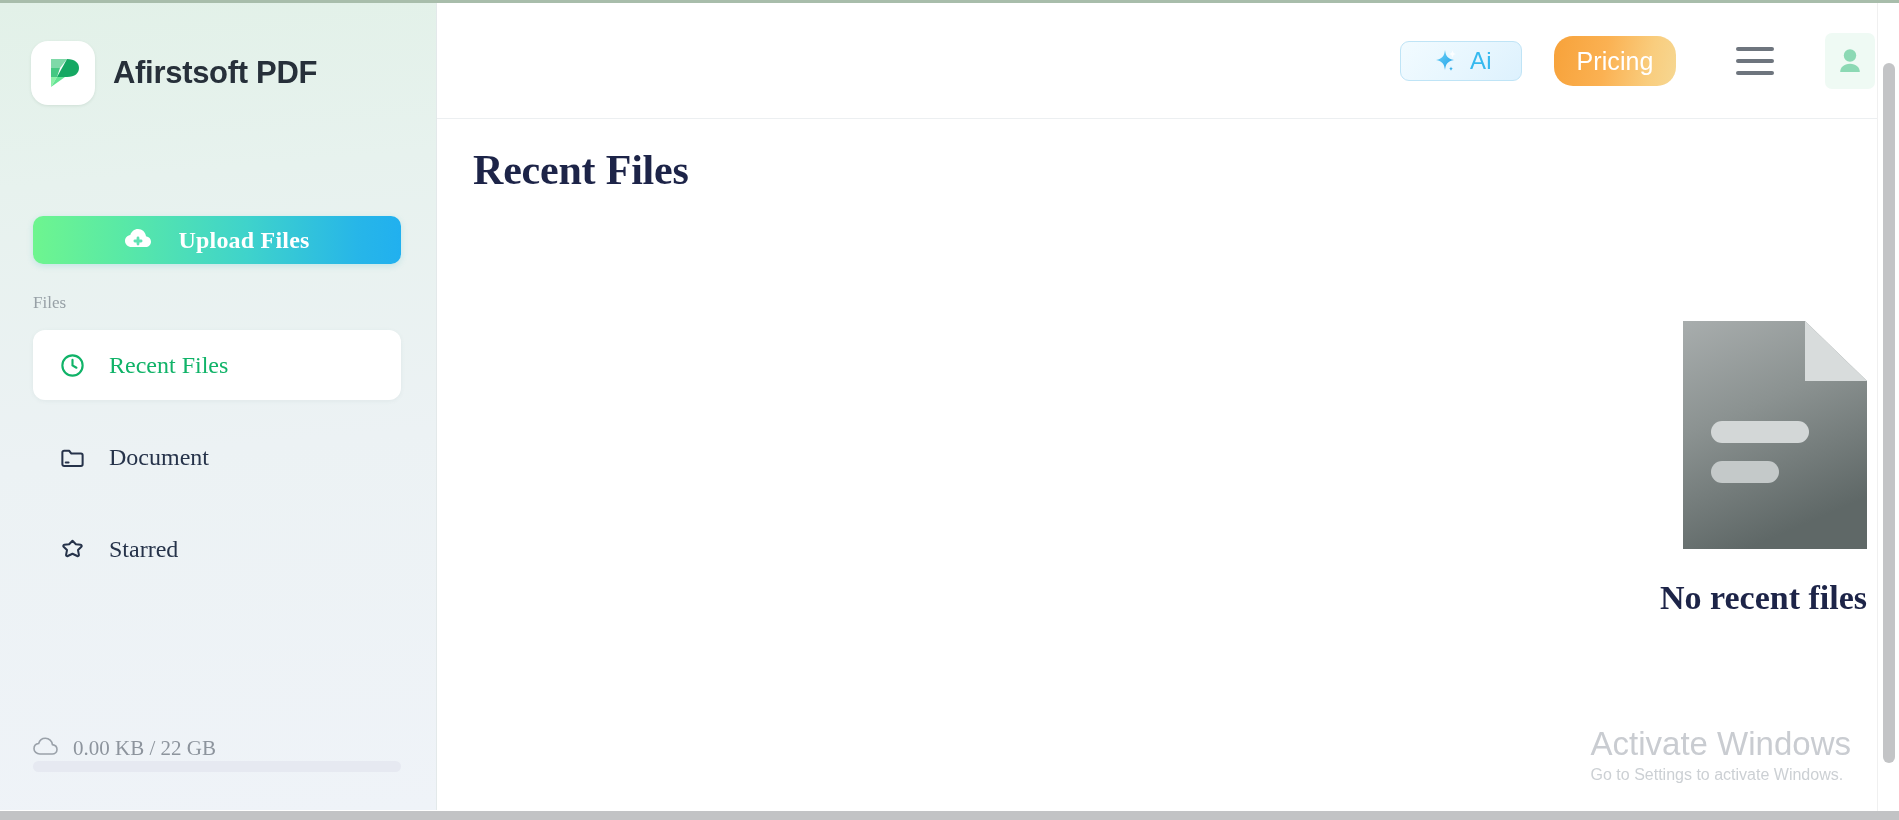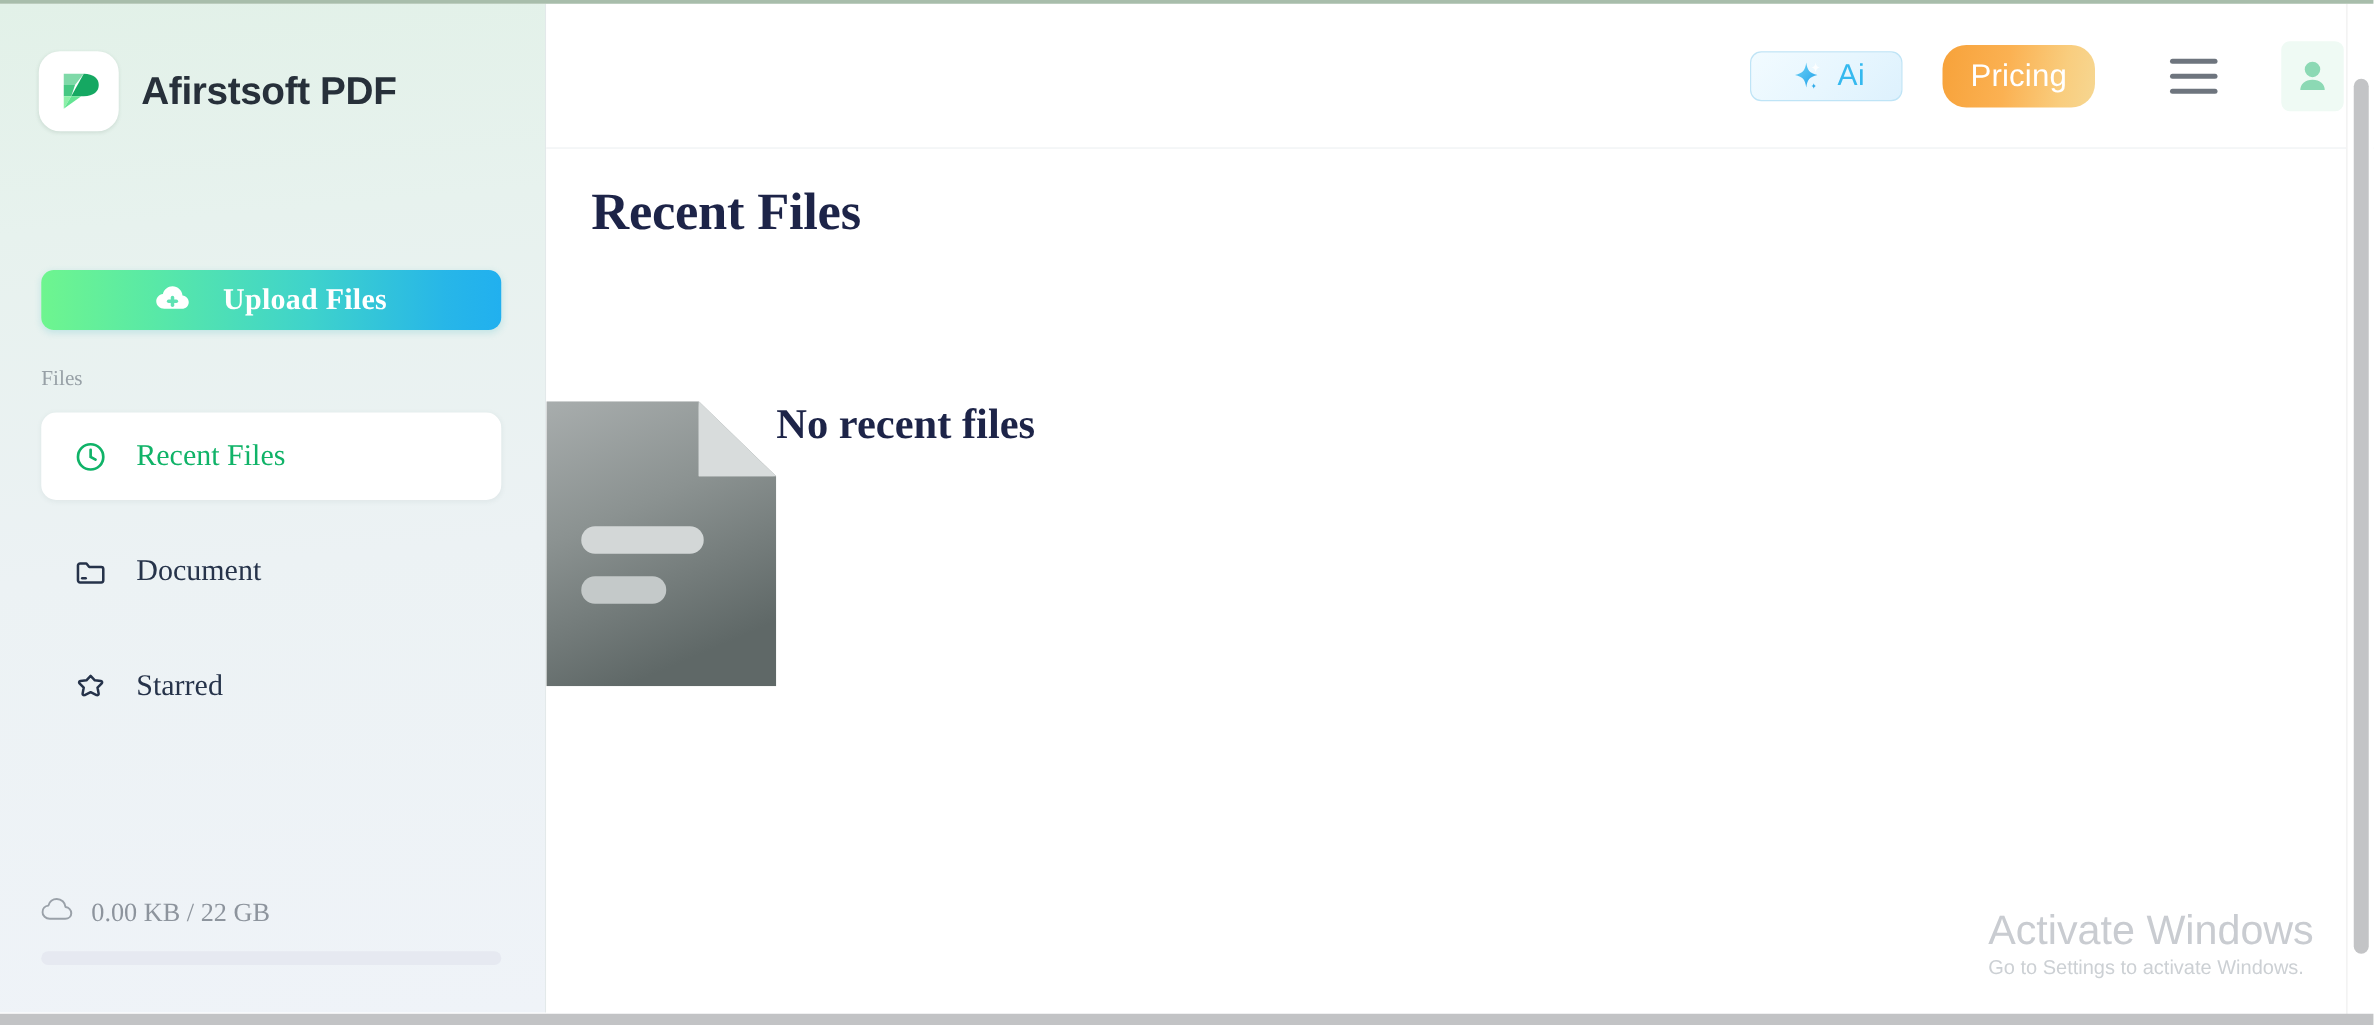--- a/index.html
+++ b/index.html
@@ -133,21 +133,20 @@
   .storage {
     position: absolute;
     left: 33px;
     bottom: 38px;
     width: 368px;
   }
   .storage-row {
     display: flex;
     align-items: center;
     gap: 14px;
-    margin-bottom: 18px;
   }
   .storage-text {
     font-family: "Liberation Serif", serif;
     font-size: 21px;
     color: #8d949d;
   }
   .storage-track {
     width: 368px;
     height: 11px;
     border-radius: 6px;
@@ -266,22 +265,22 @@
     color: #1d2448;
     letter-spacing: -0.2px;
   }
 
   .empty-state {
     position: absolute;
     top: 202px;
     left: 0;
     width: 1430px;
     display: flex;
-    flex-direction: row;
-    align-items: flex-start;
+    flex-direction: column;
+    align-items: flex-end;
   }
   .empty-doc { margin-bottom: 26px; }
   .empty-text {
     font-family: "Liberation Serif", serif;
     font-size: 34px;
     font-weight: 700;
     color: #1d2448;
   }
 
   

